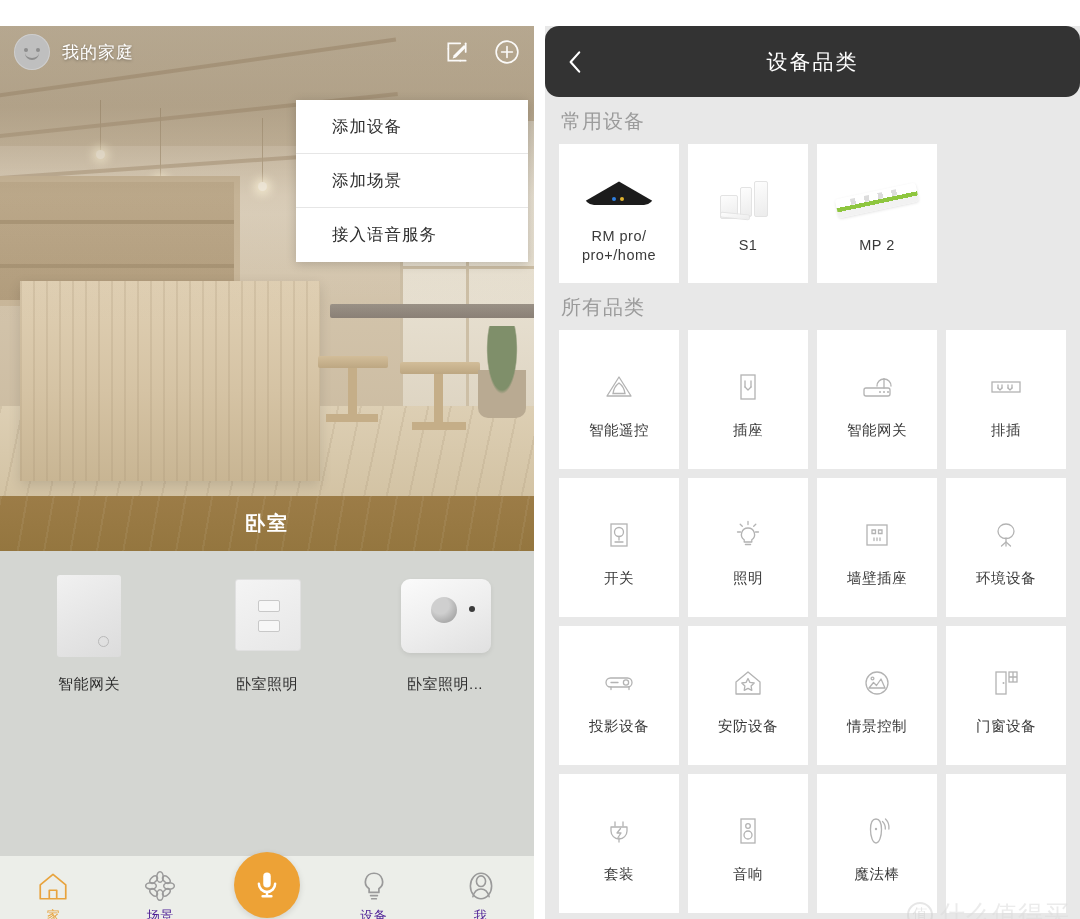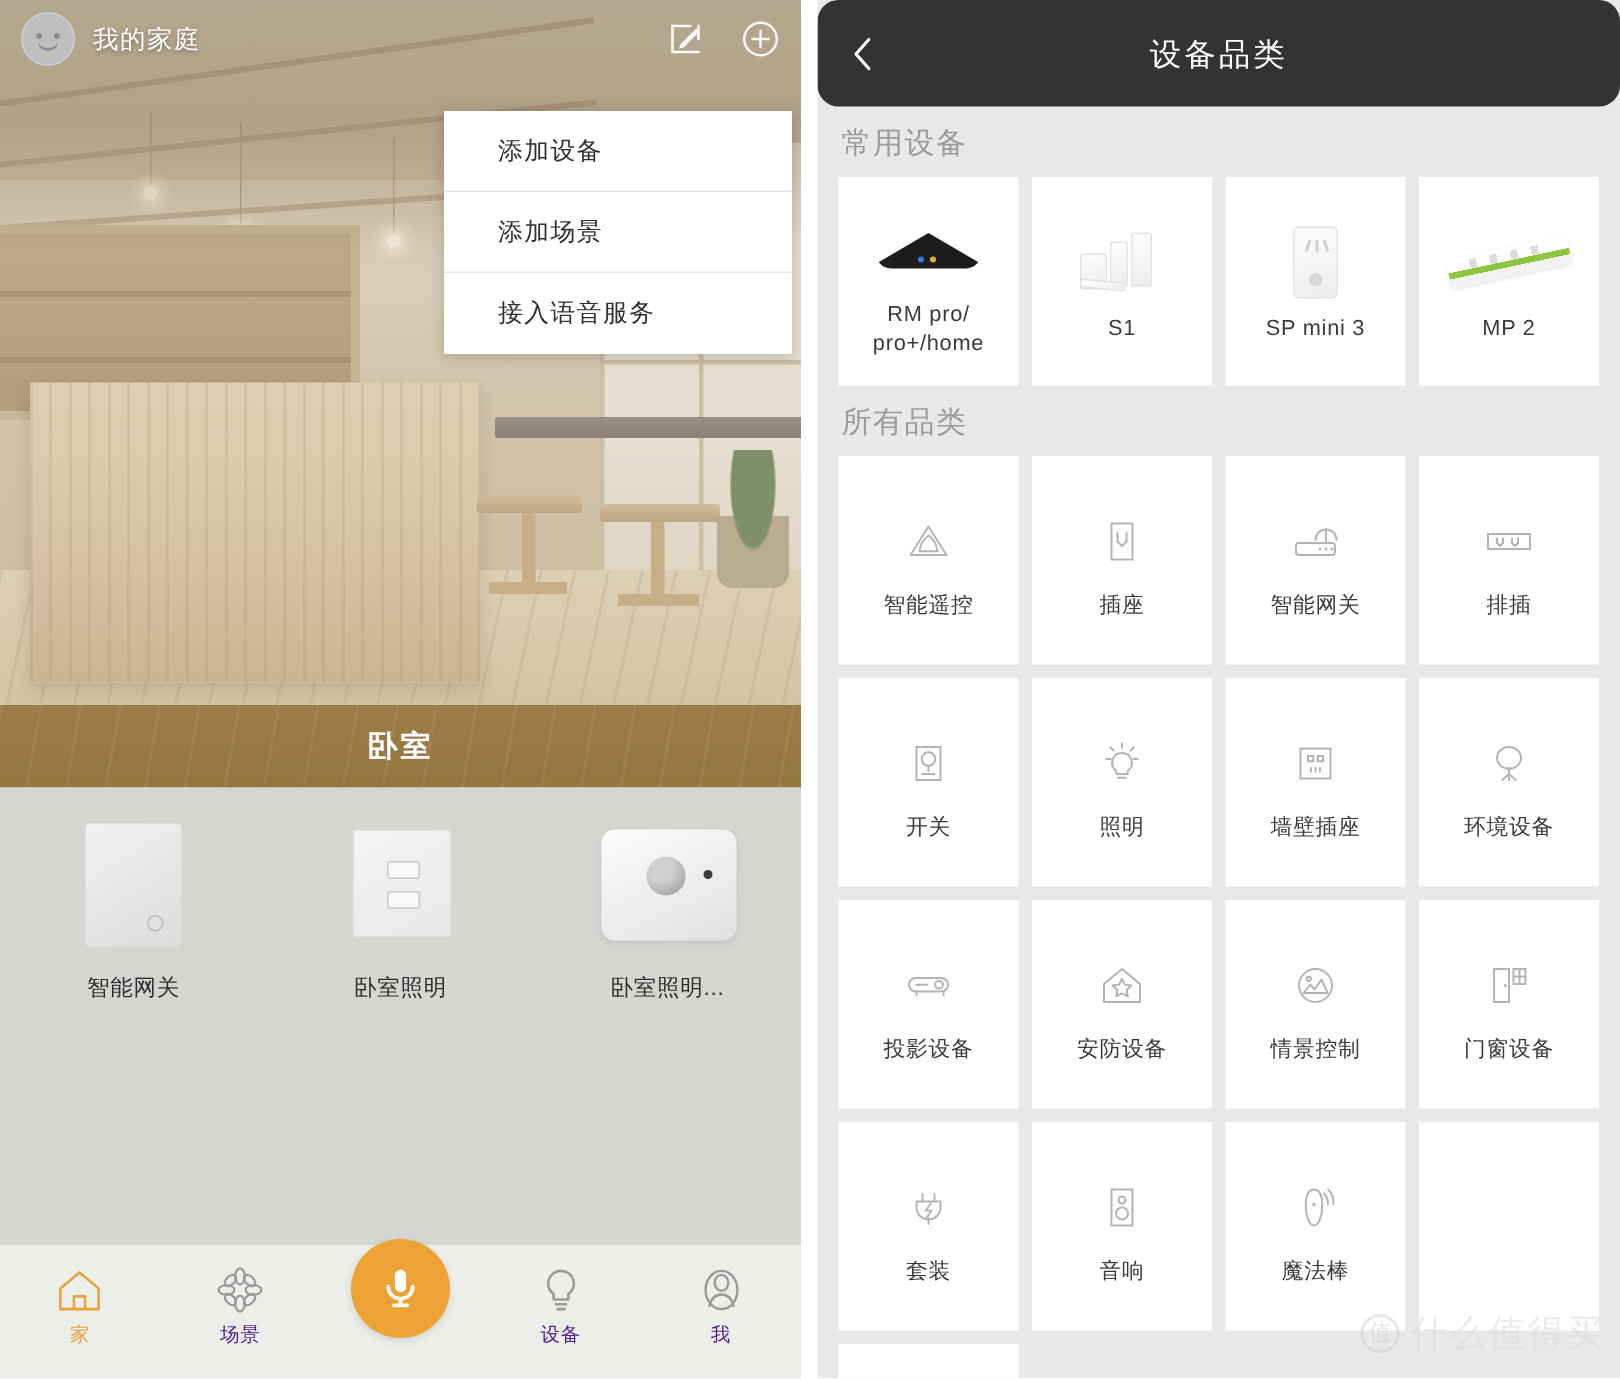--- a/index.html
+++ b/index.html
@@ -2,21 +2,21 @@
 <html><head>
 <meta charset="utf-8">
 <style>
   * { box-sizing: border-box; margin: 0; padding: 0; }
   html, body {
     width: 1080px; height: 919px;
     background: #ffffff;
     font-family: "Liberation Sans", "DejaVu Sans", sans-serif;
     overflow: hidden;
   }
-  #root { position: relative; width: 1080px; height: 776px; background: #ffffff; }
+  #root { position: relative; width: 1080px; height: 776px; background: #ffffff; margin-top: 26px; }
 
   
   #left-panel {
     position: absolute; left: 0; top: 0; width: 534px; height: 919px;
     background: #d4d6d2; overflow: hidden;
   }
 
   
   .hero {
     position: absolute; left: 0; top: 0; width: 534px; height: 470px;
@@ -514,33 +514,20 @@
                 <i class="a"></i>
                 <i class="b"></i>
                 <i class="c"></i>
                 <i class="d"></i>
               </div>
           </div>
           <div class="cat-label">S1</div>
         </div>
         <div class="cat-card">
           <div class="prod-thumb">
-            <div class="sp-mini">
-                <span class="slot">
-                  <span></span>
-                  <span></span>
-                  <span></span>
-                </span>
-                <span class="btn"></span>
-              </div>
-          </div>
-          <div class="cat-label">SP mini 3</div>
-        </div>
-        <div class="cat-card">
-          <div class="prod-thumb">
             <div class="mp2">
                 <span class="bar"></span>
                 <span class="holes"></span>
               </div>
           </div>
           <div class="cat-label">MP 2</div>
         </div>
       </div>
 
       <div class="sec-title">所有品类</div>

